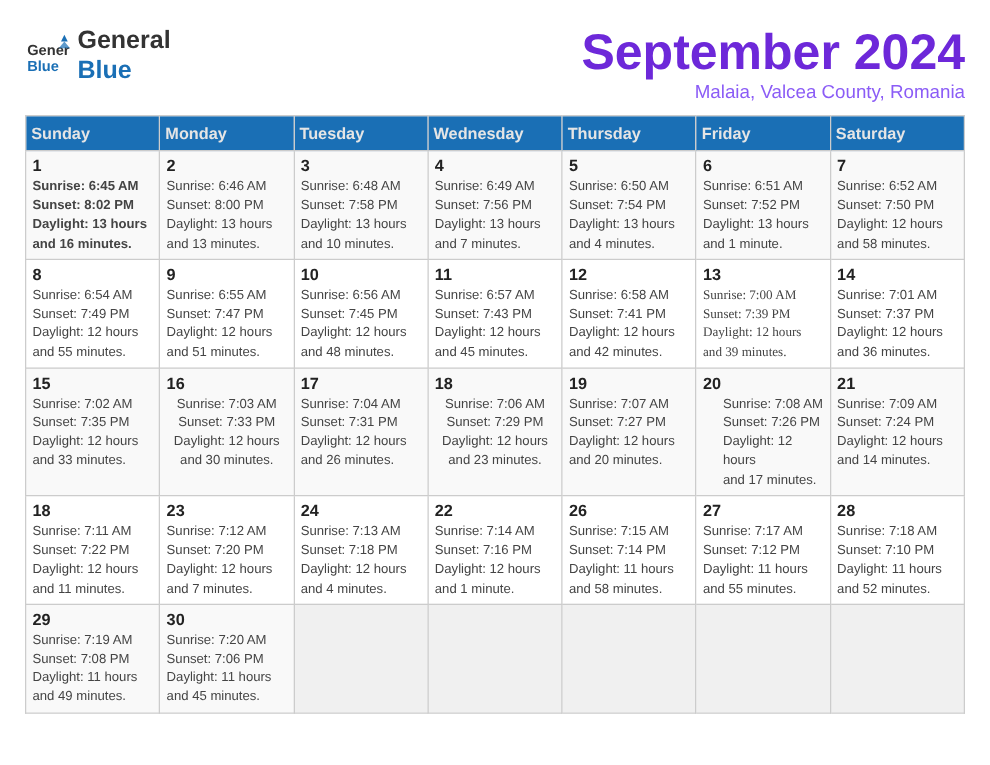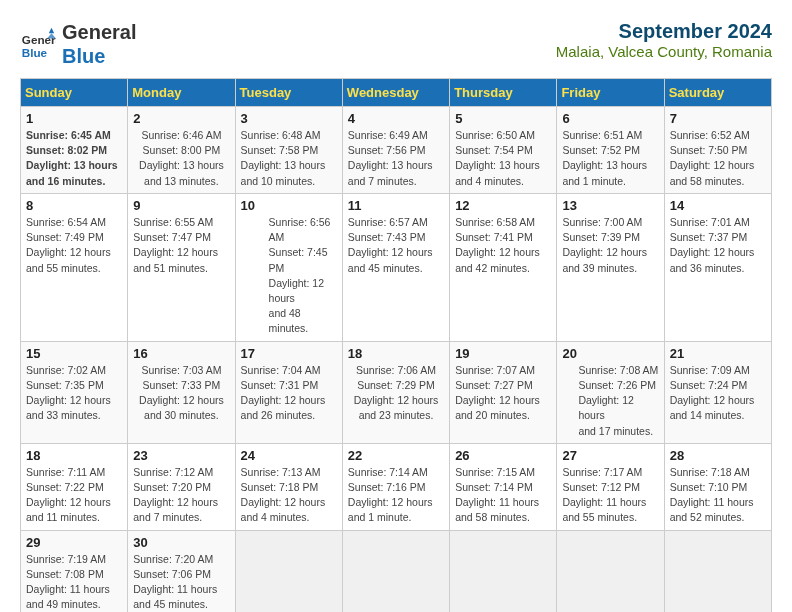--- a/index.html
+++ b/index.html
@@ -22,36 +22,36 @@
       gap: 6px;
     }
     .logo-icon {
       width: 36px;
       height: 36px;
     }
     .title-block {
       text-align: right;
     }
     .month-title {
-      font-size: 20px;
+      font-size: 40px;
       font-weight: bold;
-      color: #0c4a6e;
+      color: #6d28d9;
     }
     .location-title {
       font-size: 15px;
-      color: #4d7c0f;
+      color: #8b5cf6;
     }
     table {
       width: 100%;
       border-collapse: collapse;
       font-size: 11px;
     }
     thead tr th {
       background: #1a6fb5;
-      color: #fde047;
+      color: #e5e5e5;
       padding: 6px 4px;
       text-align: left;
       font-size: 13px;
       font-weight: bold;
       border: 1px solid #ccc;
     }
     tbody tr td {
       vertical-align: top;
       border: 1px solid #ccc;
       padding: 4px 5px;
@@ -116,21 +116,21 @@
       <tr>
         <td>
           <span class="day-num">1</span>
           <div class="day-info" style="white-space: pre-line; font-weight: bold;">Sunrise: 6:45 AM
 Sunset: 8:02 PM
 Daylight: 13 hours
 and 16 minutes.</div>
         </td>
         <td>
           <span class="day-num">2</span>
-          <div class="day-info" style="white-space: pre-line; text-align: center;">Sunrise: 6:46 AM
+          <div class="day-info" style="white-space: pre-line;">Sunrise: 6:46 AM
 Sunset: 8:00 PM
 Daylight: 13 hours
 and 13 minutes.</div>
         </td>
         <td>
           <span class="day-num">3</span>
           <div class="day-info" style="white-space: pre-line;">Sunrise: 6:48 AM
 Sunset: 7:58 PM
 Daylight: 13 hours
 and 10 minutes.</div>
@@ -174,42 +174,42 @@
         </td>
         <td>
           <span class="day-num">9</span>
           <div class="day-info" style="white-space: pre-line;">Sunrise: 6:55 AM
 Sunset: 7:47 PM
 Daylight: 12 hours
 and 51 minutes.</div>
         </td>
         <td>
           <span class="day-num">10</span>
-          <div class="day-info" style="white-space: pre-line; margin-left: 28px;">Sunrise: 6:56 AM
+          <div class="day-info" style="white-space: pre-line;">Sunrise: 6:56 AM
 Sunset: 7:45 PM
 Daylight: 12 hours
 and 48 minutes.</div>
         </td>
         <td>
           <span class="day-num">11</span>
           <div class="day-info" style="white-space: pre-line;">Sunrise: 6:57 AM
 Sunset: 7:43 PM
 Daylight: 12 hours
 and 45 minutes.</div>
         </td>
         <td>
           <span class="day-num">12</span>
           <div class="day-info" style="white-space: pre-line;">Sunrise: 6:58 AM
 Sunset: 7:41 PM
 Daylight: 12 hours
 and 42 minutes.</div>
         </td>
         <td>
           <span class="day-num">13</span>
-          <div class="day-info" style="white-space: pre-line;">Sunrise: 7:00 AM
+          <div class="day-info" style="white-space: pre-line; font-family: Liberation Serif, serif;">Sunrise: 7:00 AM
 Sunset: 7:39 PM
 Daylight: 12 hours
 and 39 minutes.</div>
         </td>
         <td>
           <span class="day-num">14</span>
           <div class="day-info" style="white-space: pre-line;">Sunrise: 7:01 AM
 Sunset: 7:37 PM
 Daylight: 12 hours
 and 36 minutes.</div>

